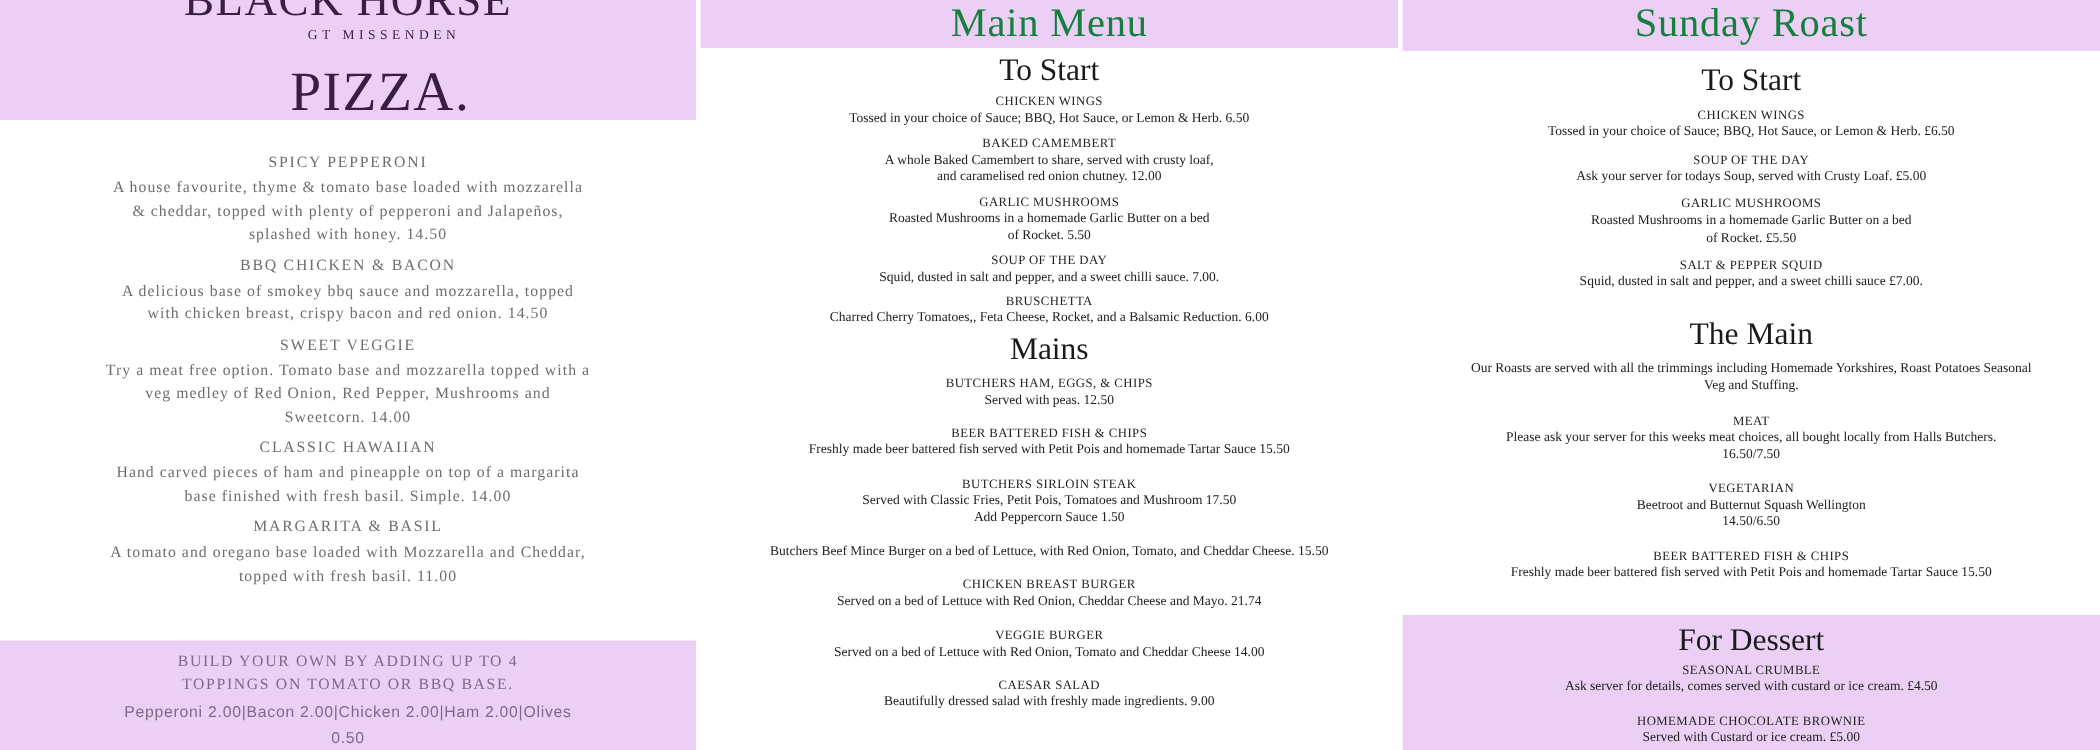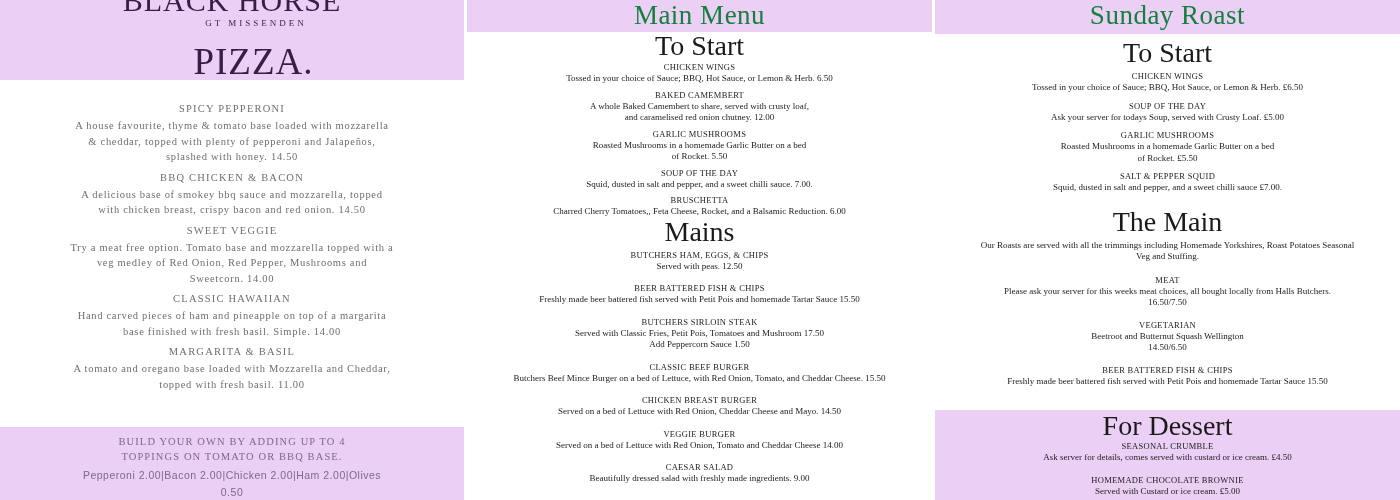--- a/index.html
+++ b/index.html
@@ -49,21 +49,21 @@
 
     
     .m-header { top: 0; height: 32px; }
     #roast .m-header { height: 34px; }
     .m-title {
       text-align: center; font-family: "Liberation Serif", serif; font-size: 27px;
       color: #15803d; line-height: 30px; letter-spacing: 0.5px;
     }
     .m-content { position: absolute; left: 0; right: 0; text-align: center; color: #1a1a1a; }
     .section-title {
-      font-family: "Liberation Serif", serif; font-size: 28px; color: #1a1a1a;
+      font-family: "Liberation Serif", serif; font-size: 21px; color: #1a1a1a;
       line-height: 24px; margin-bottom: 4px;
     }
     .m-item { margin-bottom: 5px; }
     .m-name {
       font-family: "Liberation Serif", serif; font-size: 8.5px; letter-spacing: 0.3px;
       line-height: 11px; color: #222;
     }
     .m-desc {
       font-family: "Liberation Serif", serif; font-size: 9px; line-height: 11.5px; color: #222;
     }
@@ -150,26 +150,25 @@
     <div class="m-item gap">
       <div class="m-name">BEER BATTERED FISH &amp; CHIPS</div>
       <div class="m-desc">Freshly made beer battered fish served with Petit Pois and homemade Tartar Sauce 15.50</div>
     </div>
     <div class="m-item gap">
       <div class="m-name">BUTCHERS SIRLOIN STEAK</div>
       <div class="m-desc">Served with Classic Fries, Petit Pois, Tomatoes and Mushroom 17.50</div>
       <div class="m-desc">Add Peppercorn Sauce 1.50</div>
     </div>
     <div class="m-item gap">
-      <div class="m-name">CLASSIC BEEF BURGER</div>
       <div class="m-desc">Butchers Beef Mince Burger on a bed of Lettuce, with Red Onion, Tomato, and Cheddar Cheese. 15.50</div>
     </div>
     <div class="m-item gap">
       <div class="m-name">CHICKEN BREAST BURGER</div>
-      <div class="m-desc">Served on a bed of Lettuce with Red Onion, Cheddar Cheese and Mayo. 14.50</div>
+      <div class="m-desc">Served on a bed of Lettuce with Red Onion, Cheddar Cheese and Mayo. 21.74</div>
     </div>
     <div class="m-item gap">
       <div class="m-name">VEGGIE BURGER</div>
       <div class="m-desc">Served on a bed of Lettuce with Red Onion, Tomato and Cheddar Cheese 14.00</div>
     </div>
     <div class="m-item">
       <div class="m-name">CAESAR SALAD</div>
       <div class="m-desc">Beautifully dressed salad with freshly made ingredients. 9.00</div>
     </div>
   </div>

